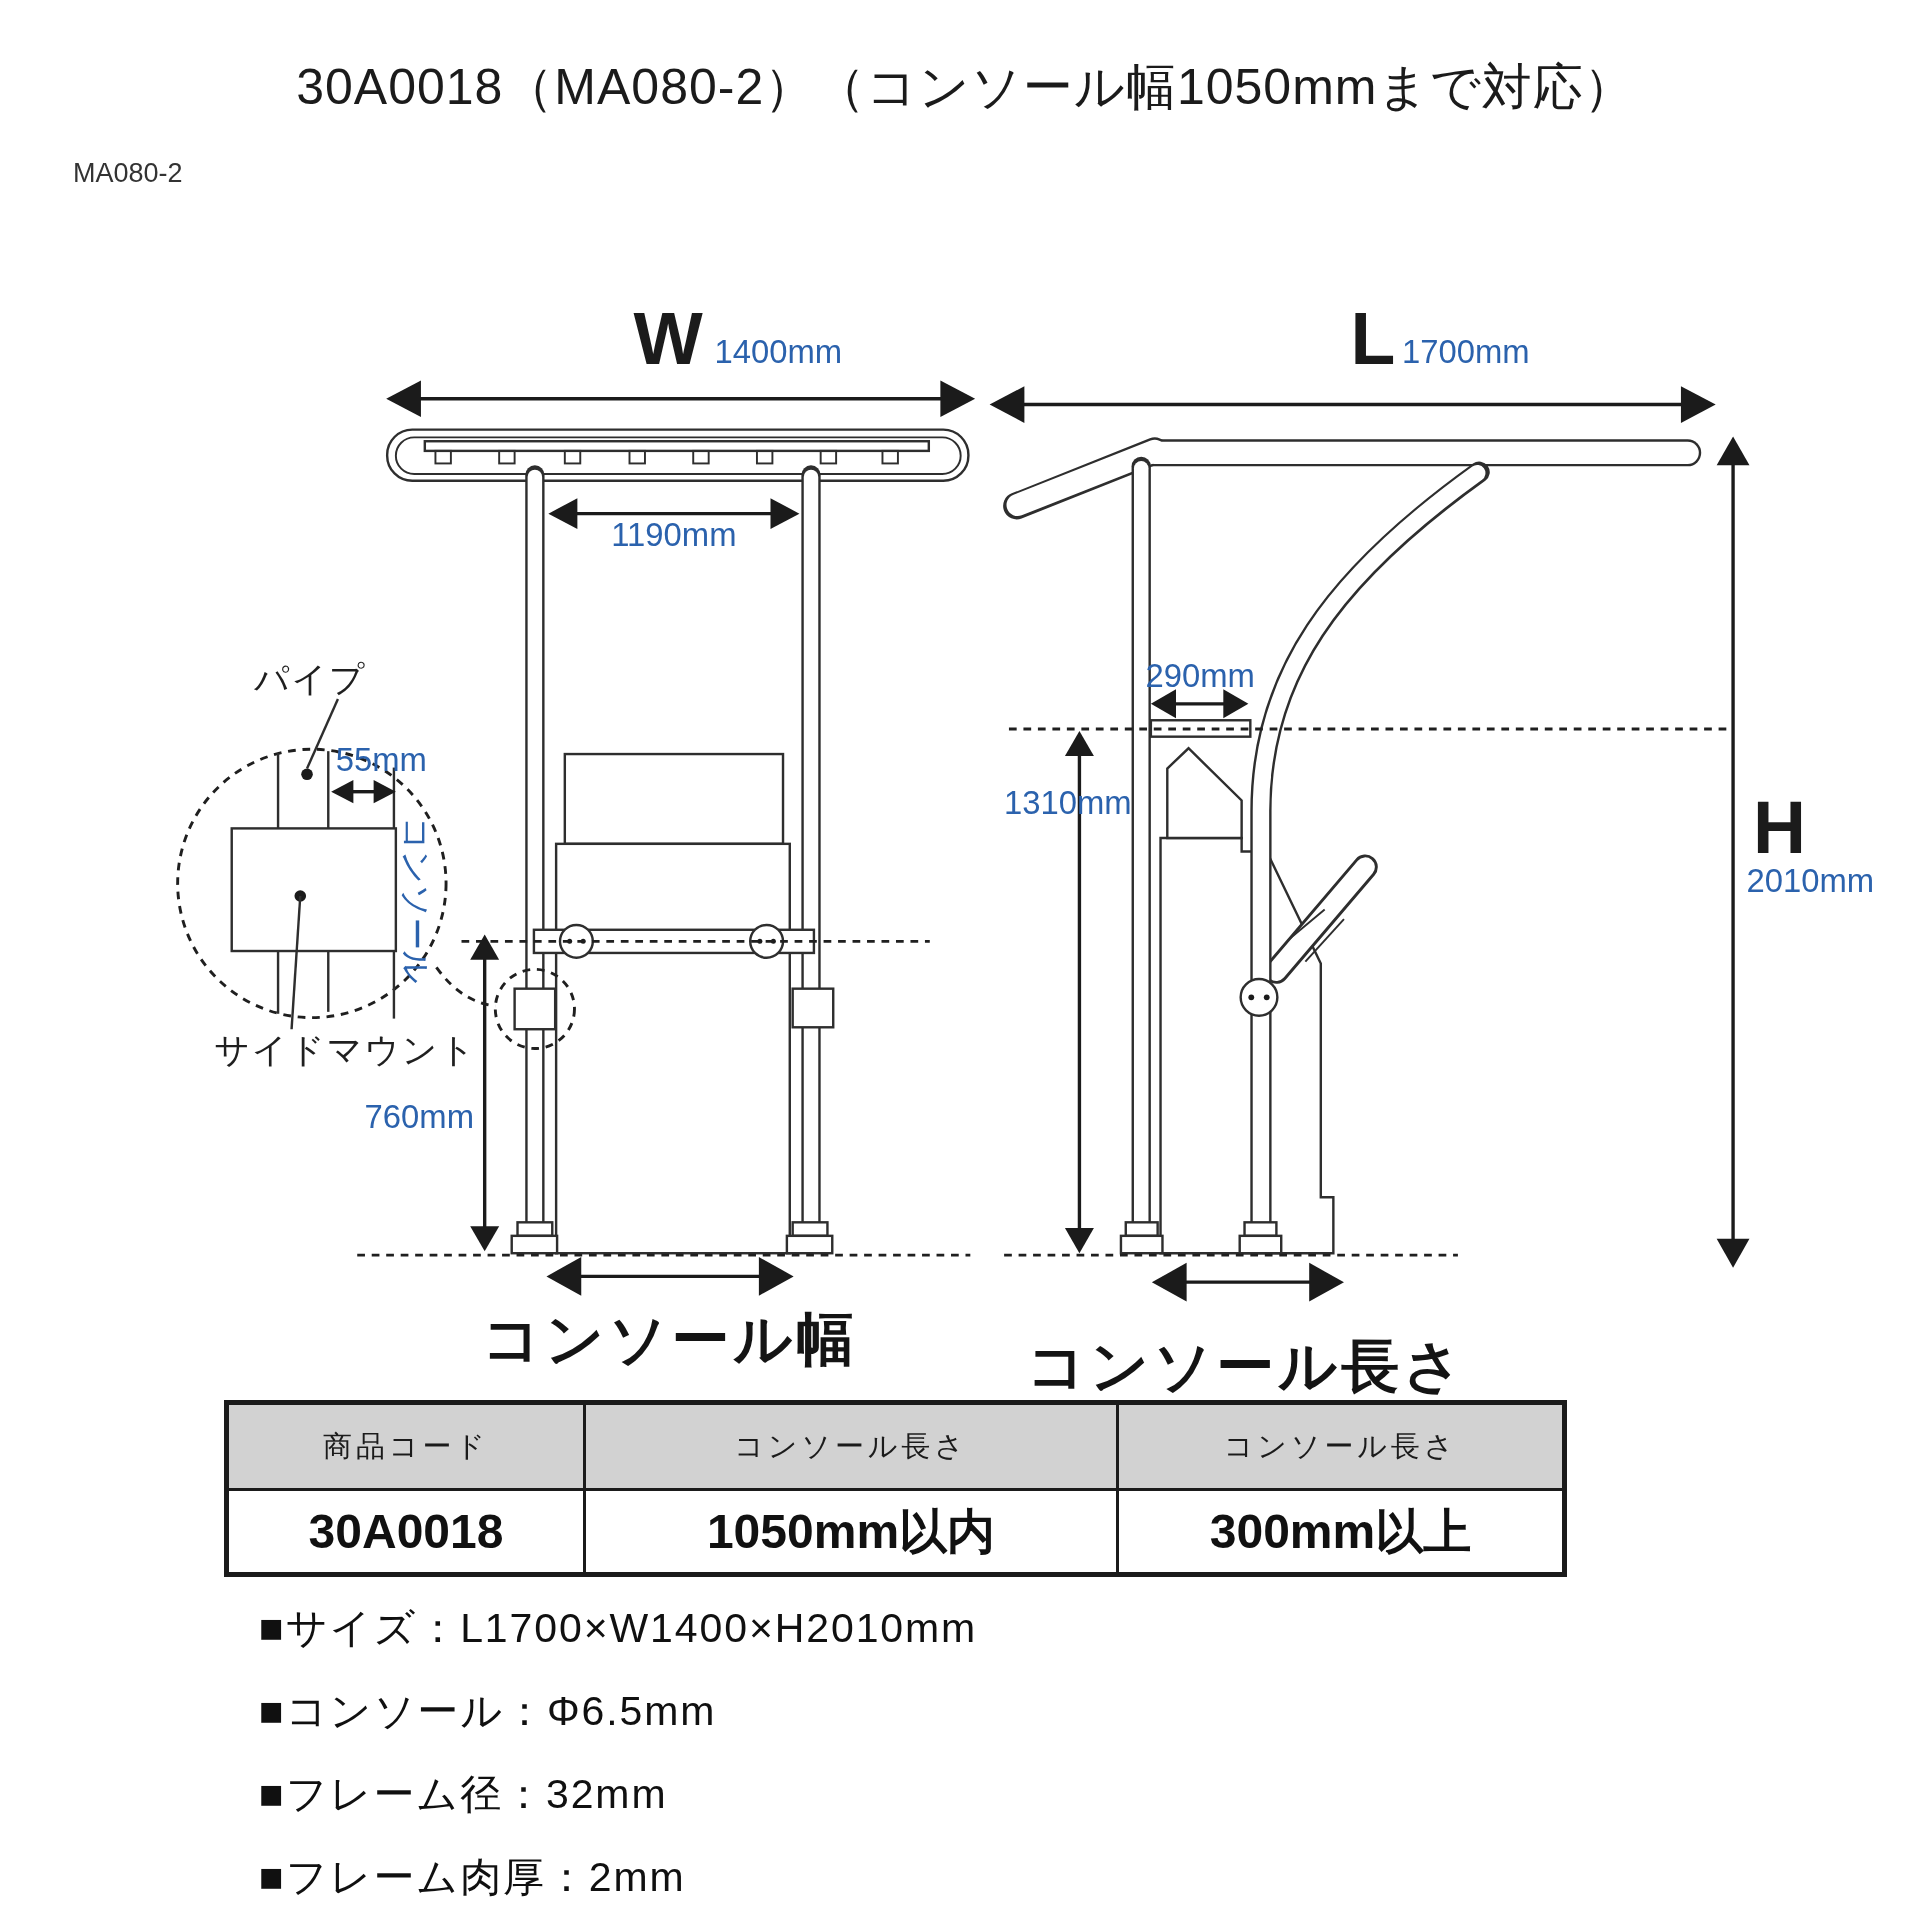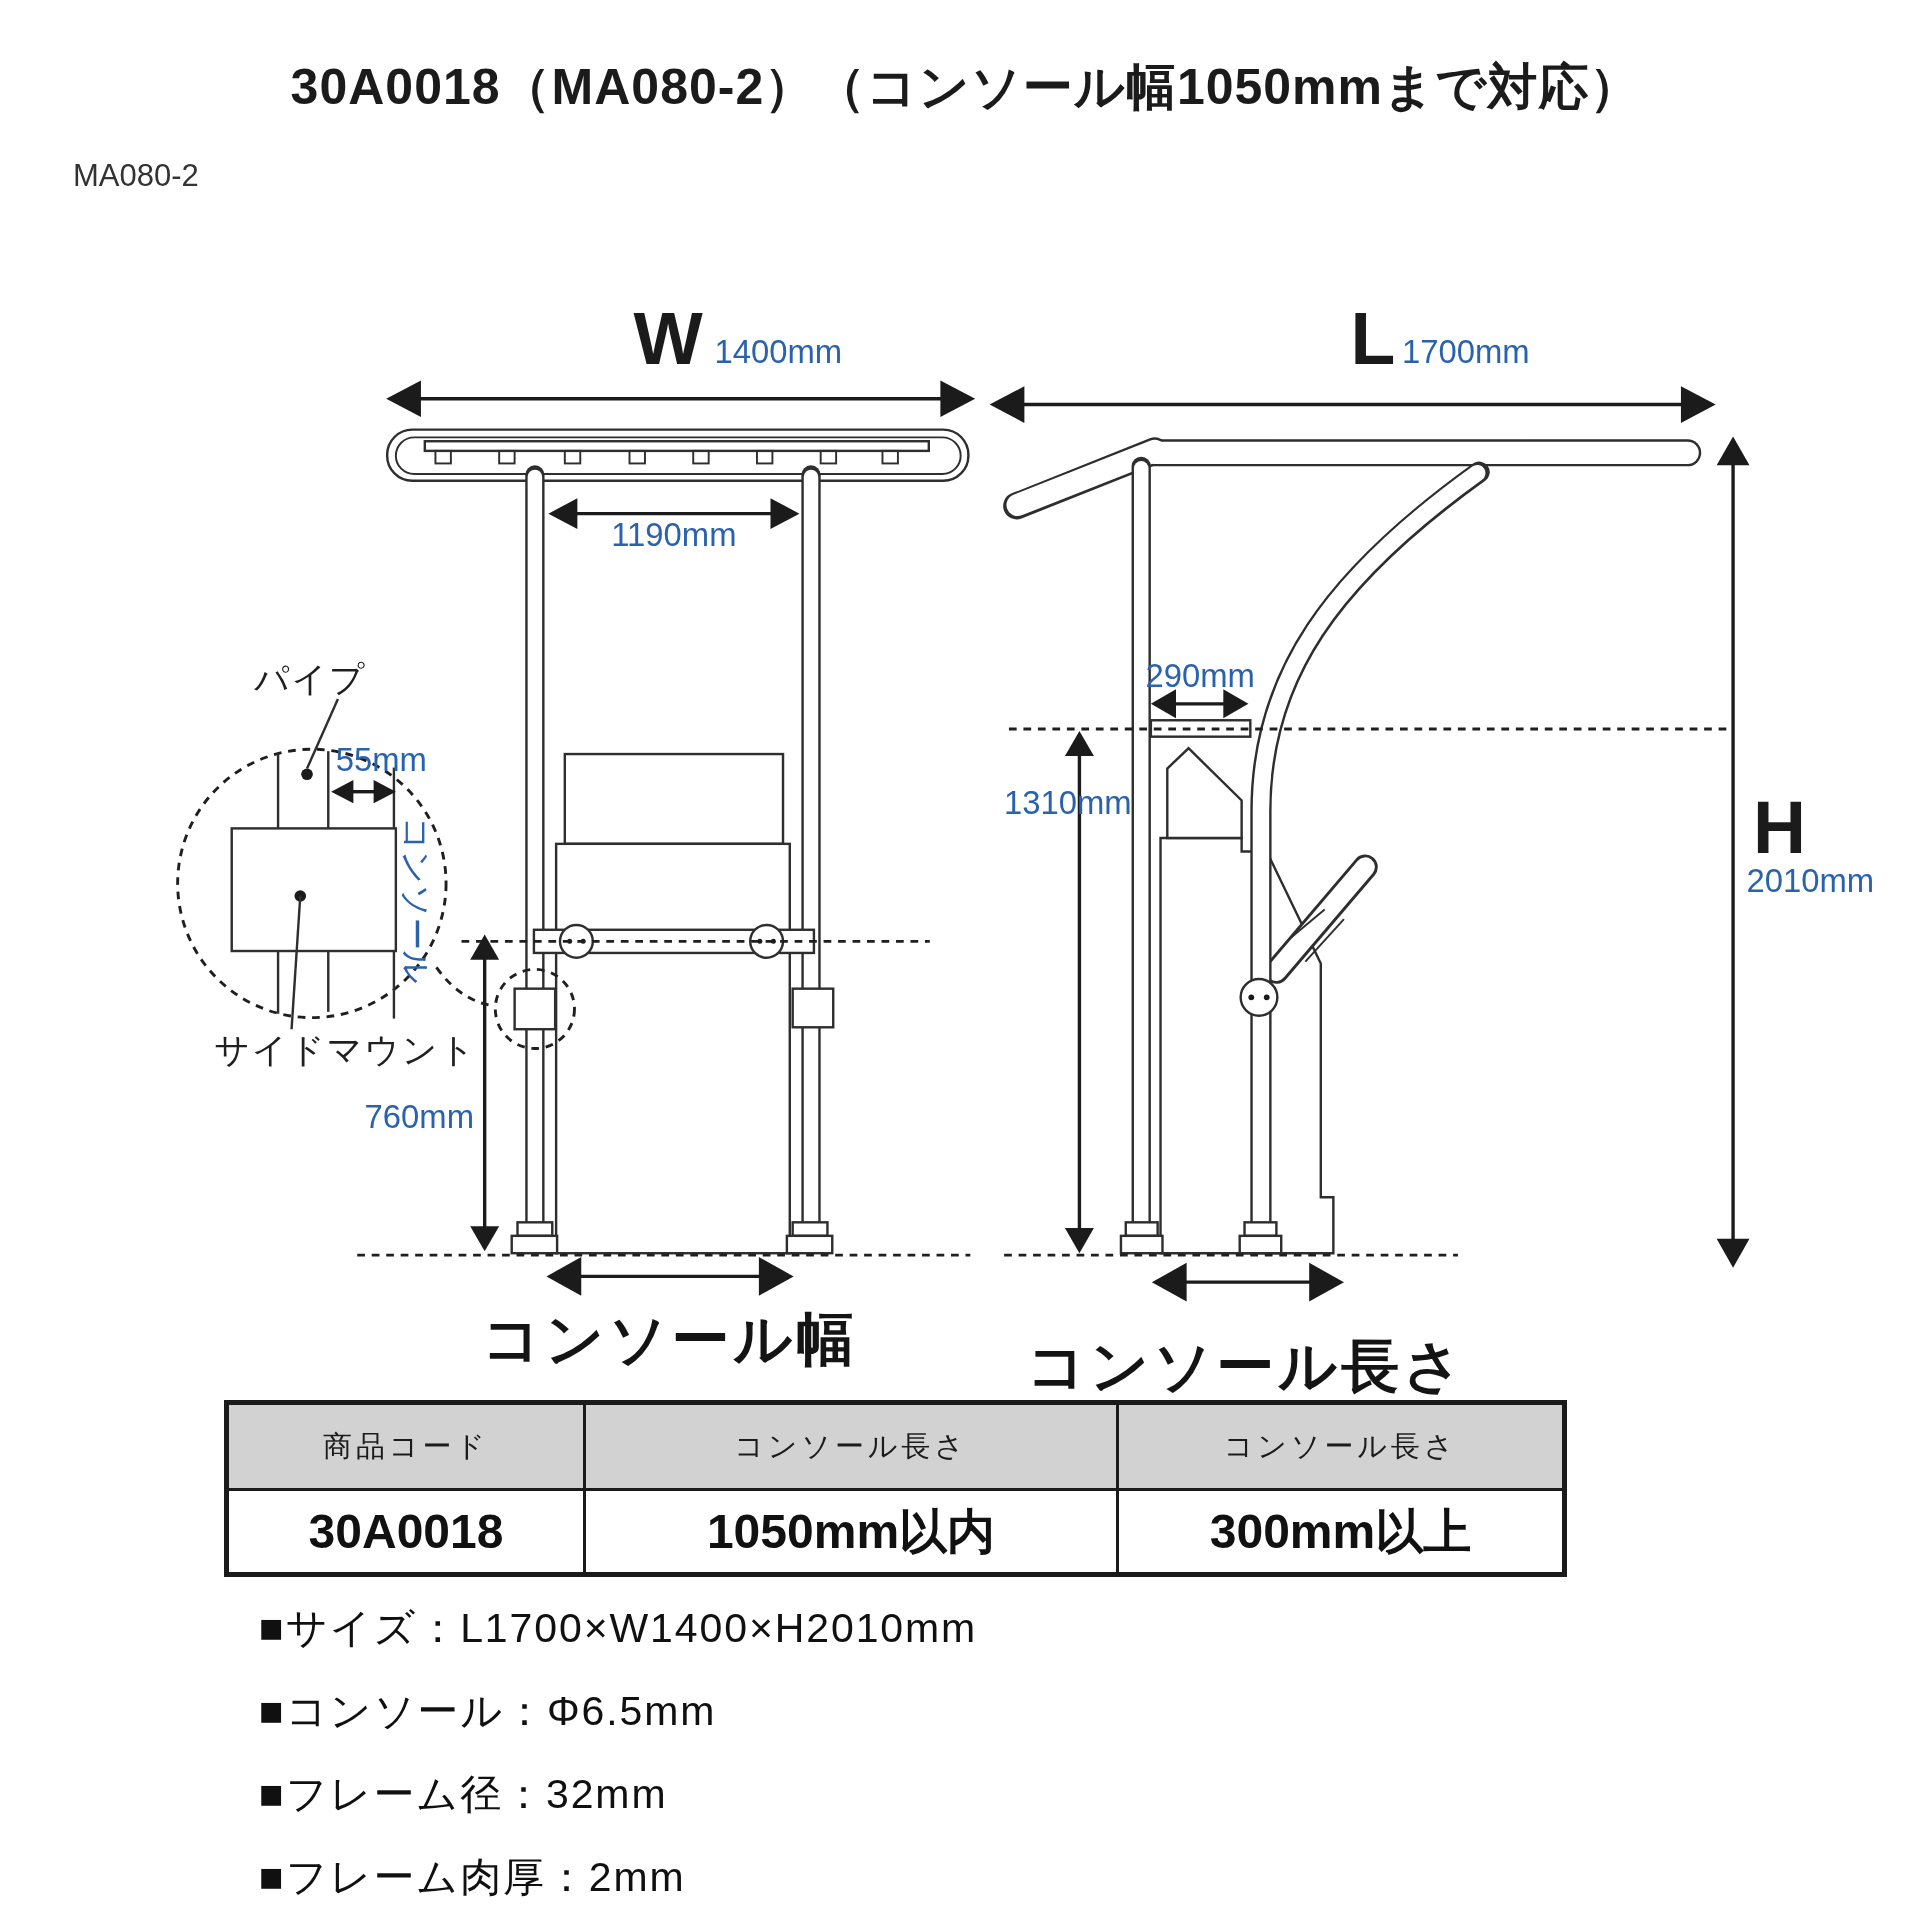--- a/index.html
+++ b/index.html
@@ -1,20 +1,20 @@
 <!DOCTYPE html>
 <html><head>
 <meta charset="utf-8">
 <style>
   html,body{margin:0;padding:0;background:#ffffff;}
   #page{position:relative;width:1931px;height:1931px;background:#ffffff;
         font-family:"Liberation Sans","DejaVu Sans",sans-serif;overflow:hidden;}
   #title{position:absolute;top:54px;left:0;width:1931px;text-align:center;
-         font-size:50px;font-weight:700;color:#1b1b1b;letter-spacing:1px;}
-  #model{position:absolute;top:158px;left:73px;font-size:31px;color:#333;}
+         font-size:50px;font-weight:400;color:#1b1b1b;letter-spacing:1px;}
+  #model{position:absolute;top:158px;left:73px;font-size:27px;color:#333;}
   #drawing{position:absolute;top:0;left:0;}
   
   #spec{position:absolute;top:1400px;left:224px;border-collapse:collapse;
         table-layout:fixed;width:1338px;}
   #spec th,#spec td{border:3.9px solid #1b1b1b;text-align:center;padding:0;}
   #spec{border:5.8px solid #1b1b1b;}
   #spec th{background:#d2d2d2;font-size:29px;font-weight:400;color:#1b1b1b;height:83px;letter-spacing:3.9px;}
   #spec td{background:#ffffff;font-size:48px;font-weight:700;color:#111;height:81px;}
   
   .note{position:absolute;left:259px;font-size:41px;color:#101010;letter-spacing:1.9px;white-space:nowrap;text-align:right;}

